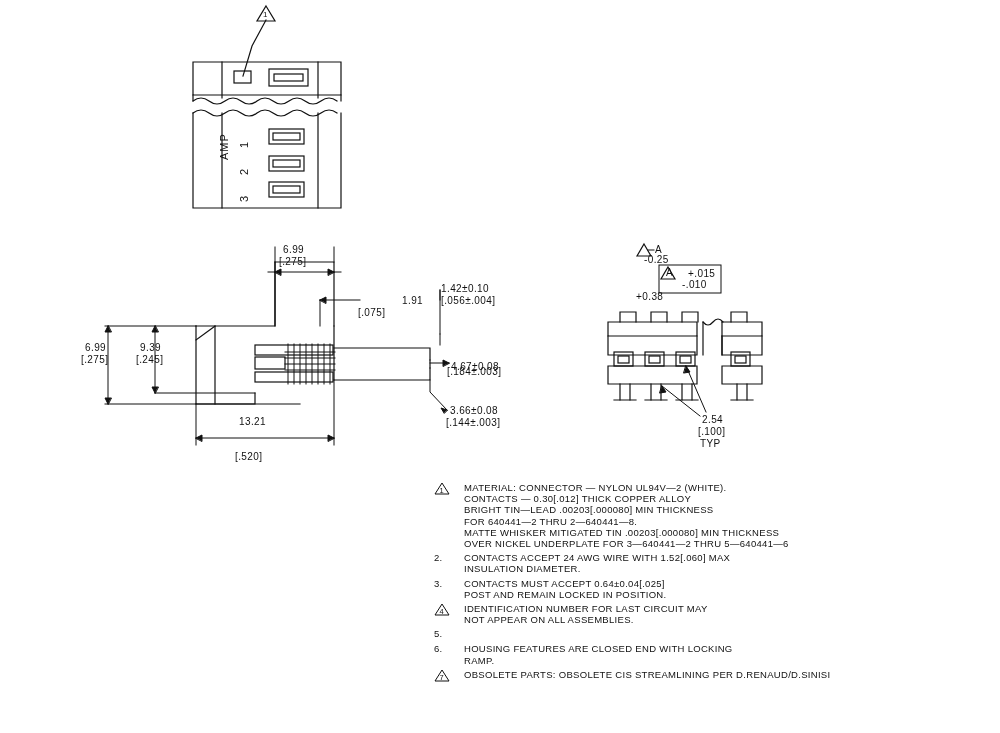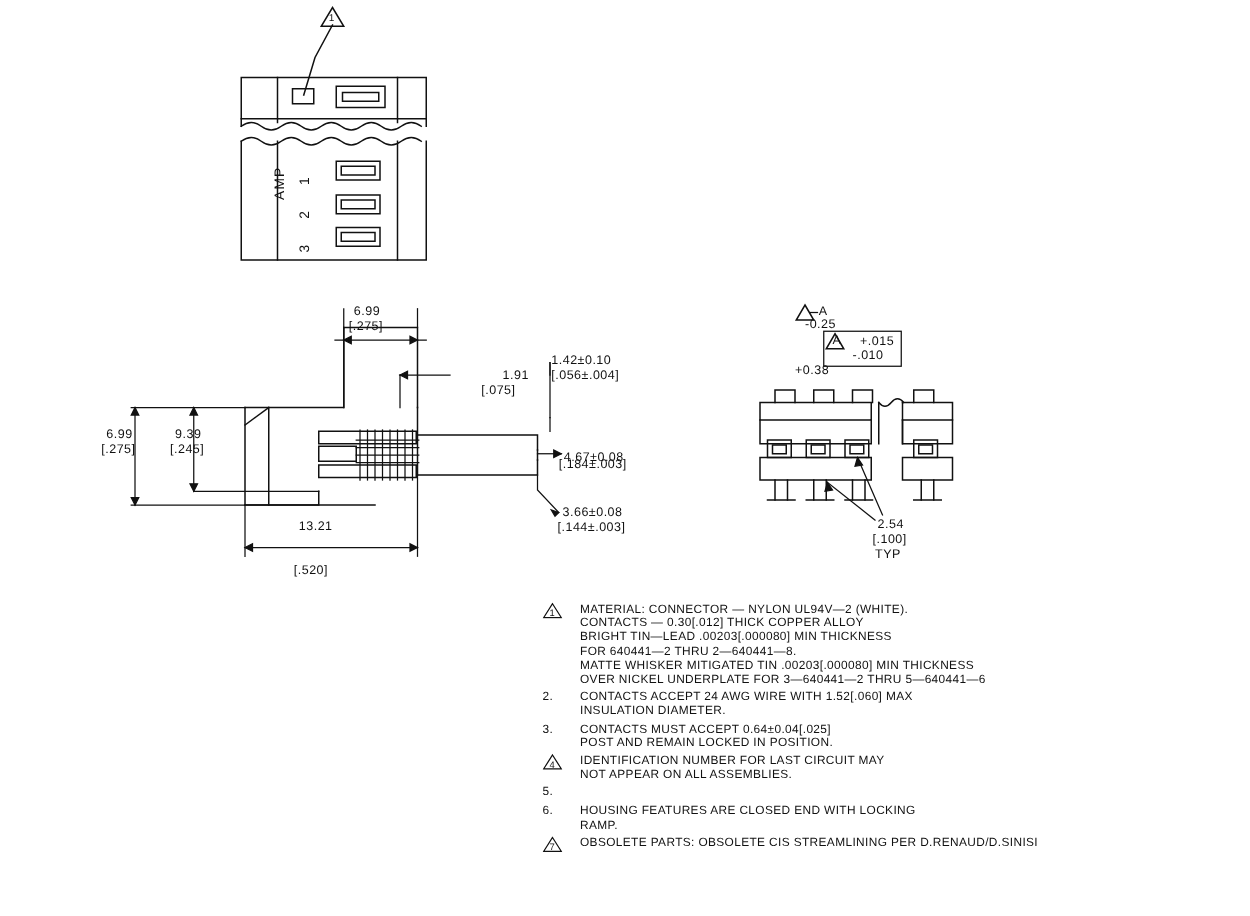--- a/index.html
+++ b/index.html
@@ -268,21 +268,21 @@
   <div class="vert-label" style="left:238px; top:148px; font-size:11px;">1</div>
   <div class="vert-label" style="left:238px; top:175px; font-size:11px;">2</div>
   <div class="vert-label" style="left:238px; top:202px; font-size:11px;">3</div>
 
   <div class="dimtext" style="left:263px; top:9px; font-size:8px;">1</div>
 
   <div class="dimtext" style="left:283px; top:244px;">6.99</div>
   <div class="dimtext" style="left:279px; top:256px;">[.275]</div>
 
   <div class="dimtext" style="left:362px; top:295px;margin-left:40px;">1.91</div>
-  <div class="dimtext" style="left:358px; top:307px;margin-left:27px;">[.075]</div>
+  <div class="dimtext" style="left:358px; top:307px;">[.075]</div>
 
   <div class="dimtext" style="left:85px; top:342px;">6.99</div>
   <div class="dimtext" style="left:81px; top:354px;">[.275]</div>
 
   <div class="dimtext" style="left:140px; top:342px;">9.39</div>
   <div class="dimtext" style="left:136px; top:354px;">[.245]</div>
 
   <div class="dimtext" style="left:239px; top:416px;">13.21</div>
   <div class="dimtext" style="left:235px; top:451px;">[.520]</div>
 

